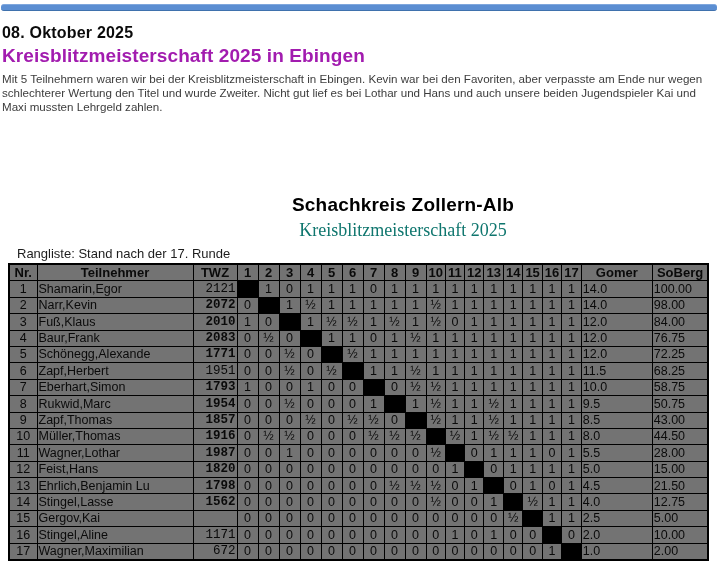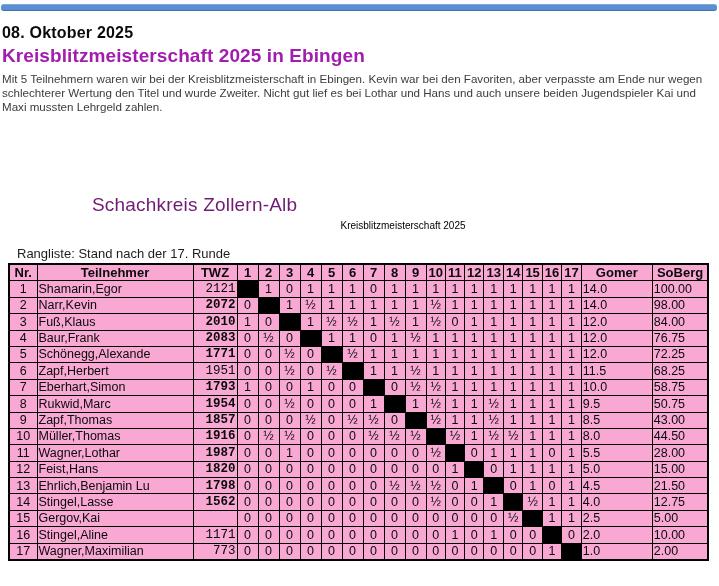--- a/index.html
+++ b/index.html
@@ -18,35 +18,35 @@
   }
   .post-title{
     position:absolute;top:45px;left:2px;
     font-size:19px;font-weight:bold;color:#a21caf;letter-spacing:.1px;
   }
   .post-body{
     position:absolute;top:72px;left:2px;width:714px;
     font-size:11.6px;line-height:14px;color:#3c3c3c;
   }
   .img-title{
-    position:absolute;top:194px;left:92px;width:622px;text-align:left;
-    font-size:19px;font-weight:normal;color:#701a75;letter-spacing:.2px;
+    position:absolute;top:194px;left:92px;width:622px;text-align:center;
+    font-size:19px;font-weight:bold;color:#000000;letter-spacing:.2px;
   }
   .img-subtitle{
     position:absolute;top:220px;left:92px;width:622px;text-align:center;
-    font-size:10px;color:#000000;
+    font-size:18px;color:#0f766e;font-family:Liberation Serif, serif;
   }
   .table-caption{
     position:absolute;top:246px;left:8px;
     font-size:13px;color:#1d1d1d;margin-left:9px;
   }
   table.rank{
     position:absolute;top:263px;left:8px;
     border-collapse:collapse;table-layout:fixed;
-    border:2px solid #000;background:#f9a8d4;color:#0a0a0a;
+    border:2px solid #000;background:#737373;color:#0a0a0a;
   }
   table.rank th, table.rank td{
     border:1px solid #000;height:15.4px;padding:0 1px;
     font-size:12.5px;line-height:1;overflow:hidden;white-space:nowrap;
   }
   table.rank th{font-size:13px;font-weight:bold;text-align:center;padding:0 2px;}
   th.h-name{text-align:left;padding-left:4px;}
   th.h-punkte, th.h-soberg{text-align:center;}
   td.c-nr{text-align:center;}
   td.c-name{text-align:left;padding-left:4px;}
@@ -505,21 +505,21 @@
         <td class="c-res">0</td>
         <td class="c-res">0</td>
         <td class="c-res diag"></td>
         <td class="c-res">0</td>
         <td class="c-punkte">2.0</td>
         <td class="c-soberg">10.00</td>
       </tr>
       <tr>
         <td class="c-nr">17</td>
         <td class="c-name">Wagner,Maximilian</td>
-        <td class="c-twz">773</td>
+        <td class="c-twz">672</td>
         <td class="c-res">0</td>
         <td class="c-res">0</td>
         <td class="c-res">0</td>
         <td class="c-res">0</td>
         <td class="c-res">0</td>
         <td class="c-res">0</td>
         <td class="c-res">0</td>
         <td class="c-res">0</td>
         <td class="c-res">0</td>
         <td class="c-res">0</td>

